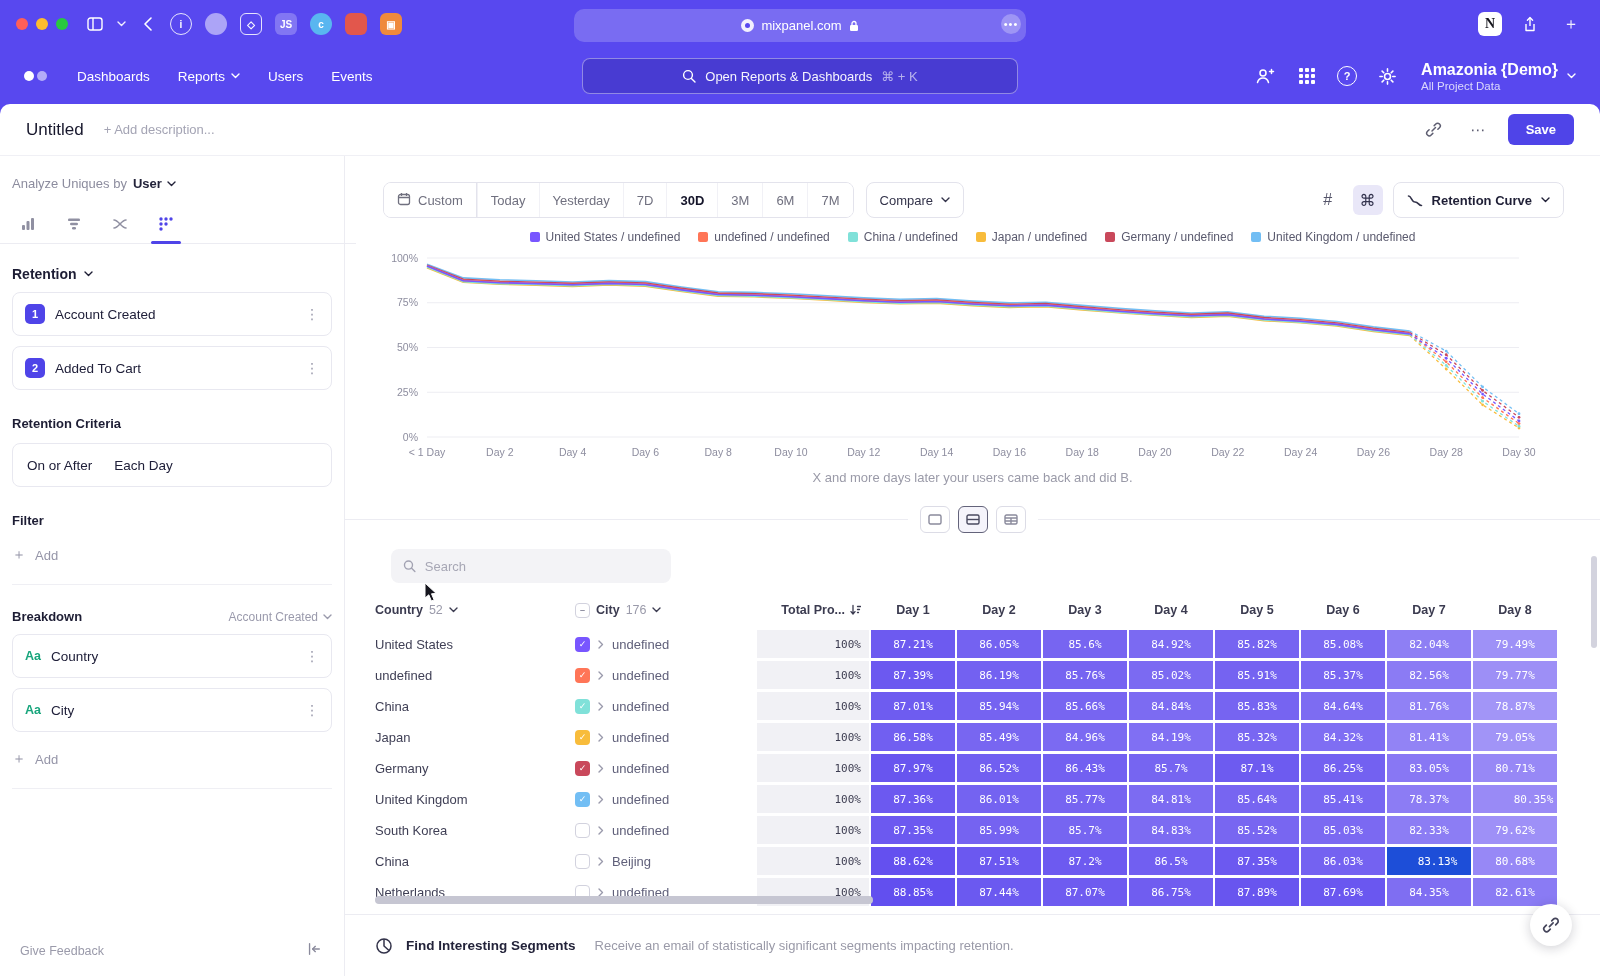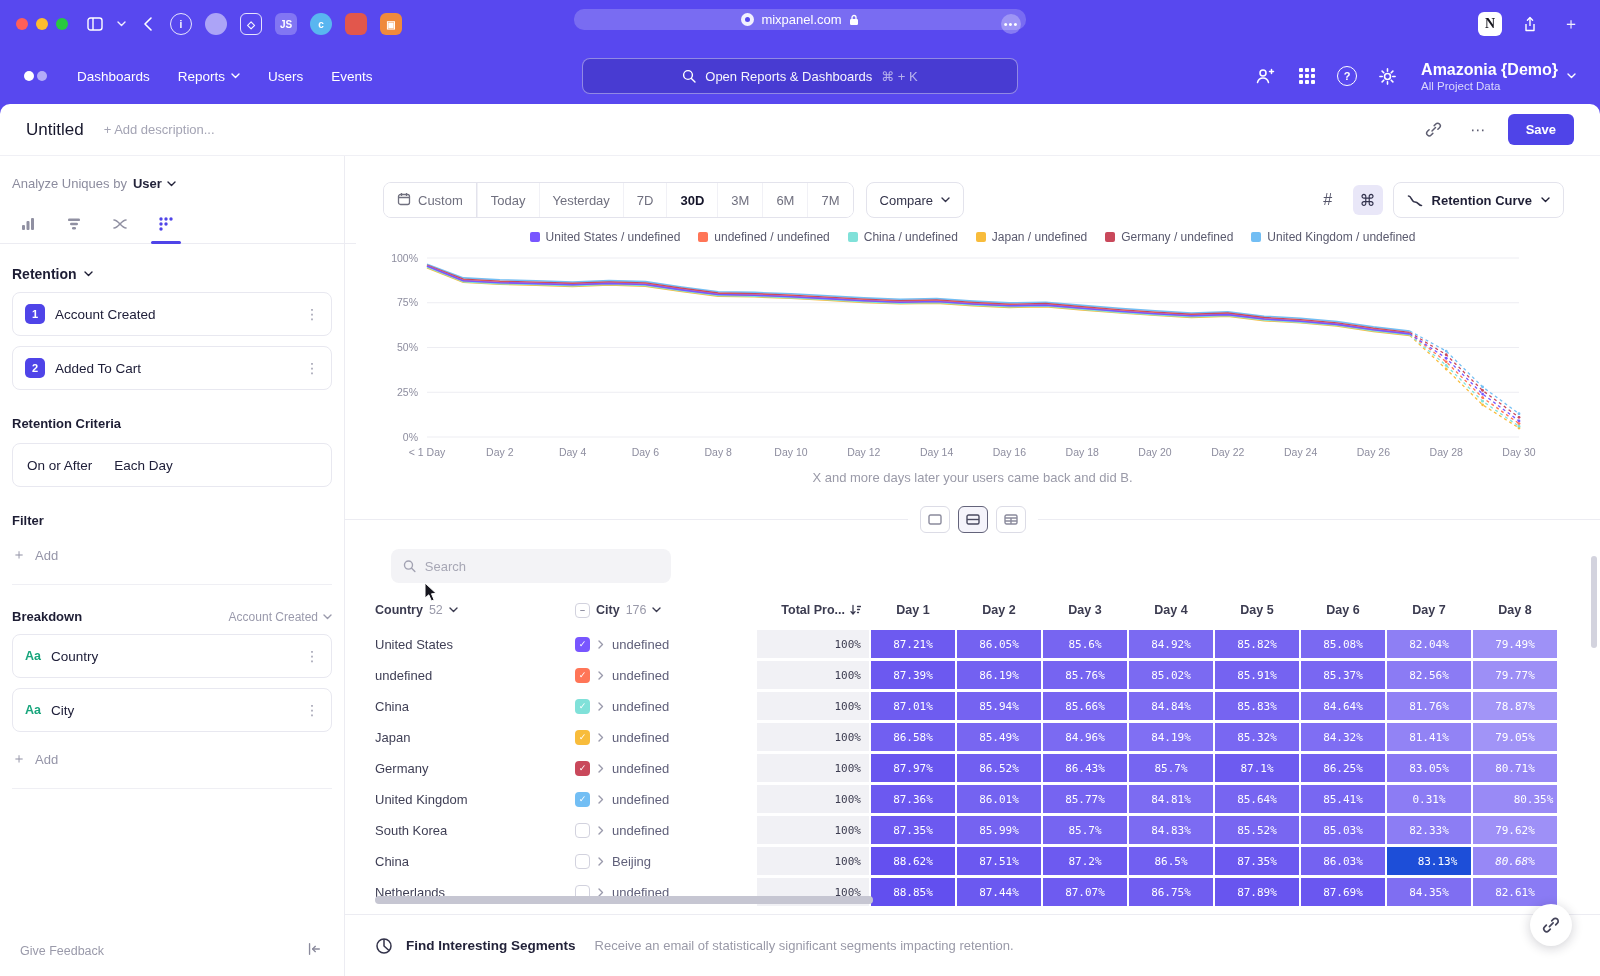--- a/index.html
+++ b/index.html
@@ -7,21 +7,21 @@
   body{font-family:"Liberation Sans",sans-serif;background:#5848ef}
   .screen{position:relative;width:1600px;height:976px}
 
   
   .browser-bar{height:48px;display:flex;align-items:center;padding:0 16px;position:relative;color:#fff}
   .traffic{display:flex;gap:8px;margin-right:14px}
   .tl{width:12px;height:12px;border-radius:50%;display:inline-block}
   .bicon{width:26px;height:26px;display:flex;align-items:center;justify-content:center;color:rgba(255,255,255,.92);border-radius:6px;font-size:16px}
   .ext-row{display:flex;gap:13px;align-items:center;margin-left:10px}
   .ext{width:22px;height:22px;border-radius:6px;display:flex;align-items:center;justify-content:center;font-size:10px;font-weight:700}
-  .url-pill{position:absolute;left:50%;top:9px;transform:translateX(-50%);width:452px;height:21px;background:rgba(255,255,255,.2);border-radius:10px;display:flex;align-items:center;justify-content:center;gap:7px;font-size:13px;color:#fff}
+  .url-pill{position:absolute;left:50%;top:9px;transform:translateX(-50%);width:452px;height:33px;background:rgba(255,255,255,.2);border-radius:10px;display:flex;align-items:center;justify-content:center;gap:7px;font-size:13px;color:#fff}
   .favicon{width:13px;height:13px;border-radius:50%;background:rgba(255,255,255,.9);position:relative}
   .favicon::after{content:"";position:absolute;left:4px;top:4px;width:5px;height:5px;border-radius:50%;background:#5848ef}
   .url-dots{position:absolute;right:5px;top:5px;width:20px;height:20px;border-radius:50%;background:rgba(255,255,255,.28);display:flex;align-items:center;justify-content:center;font-size:11px;letter-spacing:1px}
   .bb-right{margin-left:auto;display:flex;gap:15px;align-items:center}
   .notion{width:24px;height:24px;background:#fff;color:#15151c;border-radius:6px;font-weight:700;display:flex;align-items:center;justify-content:center;font-size:14px;font-family:"Liberation Serif",serif}
 
   
   .app-bar{height:56px;display:flex;align-items:center;padding:0 24px;color:#fff;position:relative}
   .logo{display:flex;align-items:center;gap:3px;margin-right:30px}
   .logo .d1{width:10px;height:10px;background:#fff;border-radius:50%}
@@ -733,21 +733,21 @@
                   </div>
                   <div class="c-total">
                     <div class="total-bar">100%</div>
                   </div>
                   <div class="c-day" style="background: rgb(108, 89, 240);">87.36%</div>
                   <div class="c-day" style="background: rgb(116, 99, 241);">86.01%</div>
                   <div class="c-day" style="background: rgb(118, 100, 241);">85.77%</div>
                   <div class="c-day" style="background: rgb(124, 107, 242);">84.81%</div>
                   <div class="c-day" style="background: rgb(119, 101, 241);">85.64%</div>
                   <div class="c-day" style="background: rgb(120, 103, 242);">85.41%</div>
-                  <div class="c-day" style="background: rgb(140, 124, 244);">0.31%</div>
+                  <div class="c-day" style="background: rgb(140, 124, 244);">78.37%</div>
                   <div class="c-day" style="background: rgb(153, 138, 246); padding-left: 37px;">80.35%</div>
                 </div>
                 <div class="trow">
                   <div class="c-country">South Korea</div>
                   <div class="c-city">
                     <span class="cb"></span>
                     <span class="chev-r">
                       <svg width="6" height="9" viewBox="0 0 6 9" fill="none">
                         <path d="M1 1l3.5 3.5L1 8" stroke="currentColor" stroke-width="1.4" stroke-linecap="round" stroke-linejoin="round"></path>
                       </svg>
@@ -780,21 +780,21 @@
                   <div class="c-total">
                     <div class="total-bar">100%</div>
                   </div>
                   <div class="c-day" style="background: rgb(100, 80, 239);">88.62%</div>
                   <div class="c-day" style="background: rgb(107, 88, 240);">87.51%</div>
                   <div class="c-day" style="background: rgb(109, 90, 240);">87.2%</div>
                   <div class="c-day" style="background: rgb(113, 95, 241);">86.5%</div>
                   <div class="c-day" style="background: rgb(108, 89, 240);">87.35%</div>
                   <div class="c-day" style="background: rgb(116, 98, 241);">86.03%</div>
                   <div class="c-day" style="background: #1d4ed8; padding-left: 17px;">83.13%</div>
-                  <div class="c-day" style="background: rgb(151, 136, 246); font-style: italic;">80.68%</div>
+                  <div class="c-day" style="background: rgb(151, 136, 246);">80.68%</div>
                 </div>
                 <div class="trow">
                   <div class="c-country">Netherlands</div>
                   <div class="c-city">
                     <span class="cb"></span>
                     <span class="chev-r">
                       <svg width="6" height="9" viewBox="0 0 6 9" fill="none">
                         <path d="M1 1l3.5 3.5L1 8" stroke="currentColor" stroke-width="1.4" stroke-linecap="round" stroke-linejoin="round"></path>
                       </svg>
                     </span>

